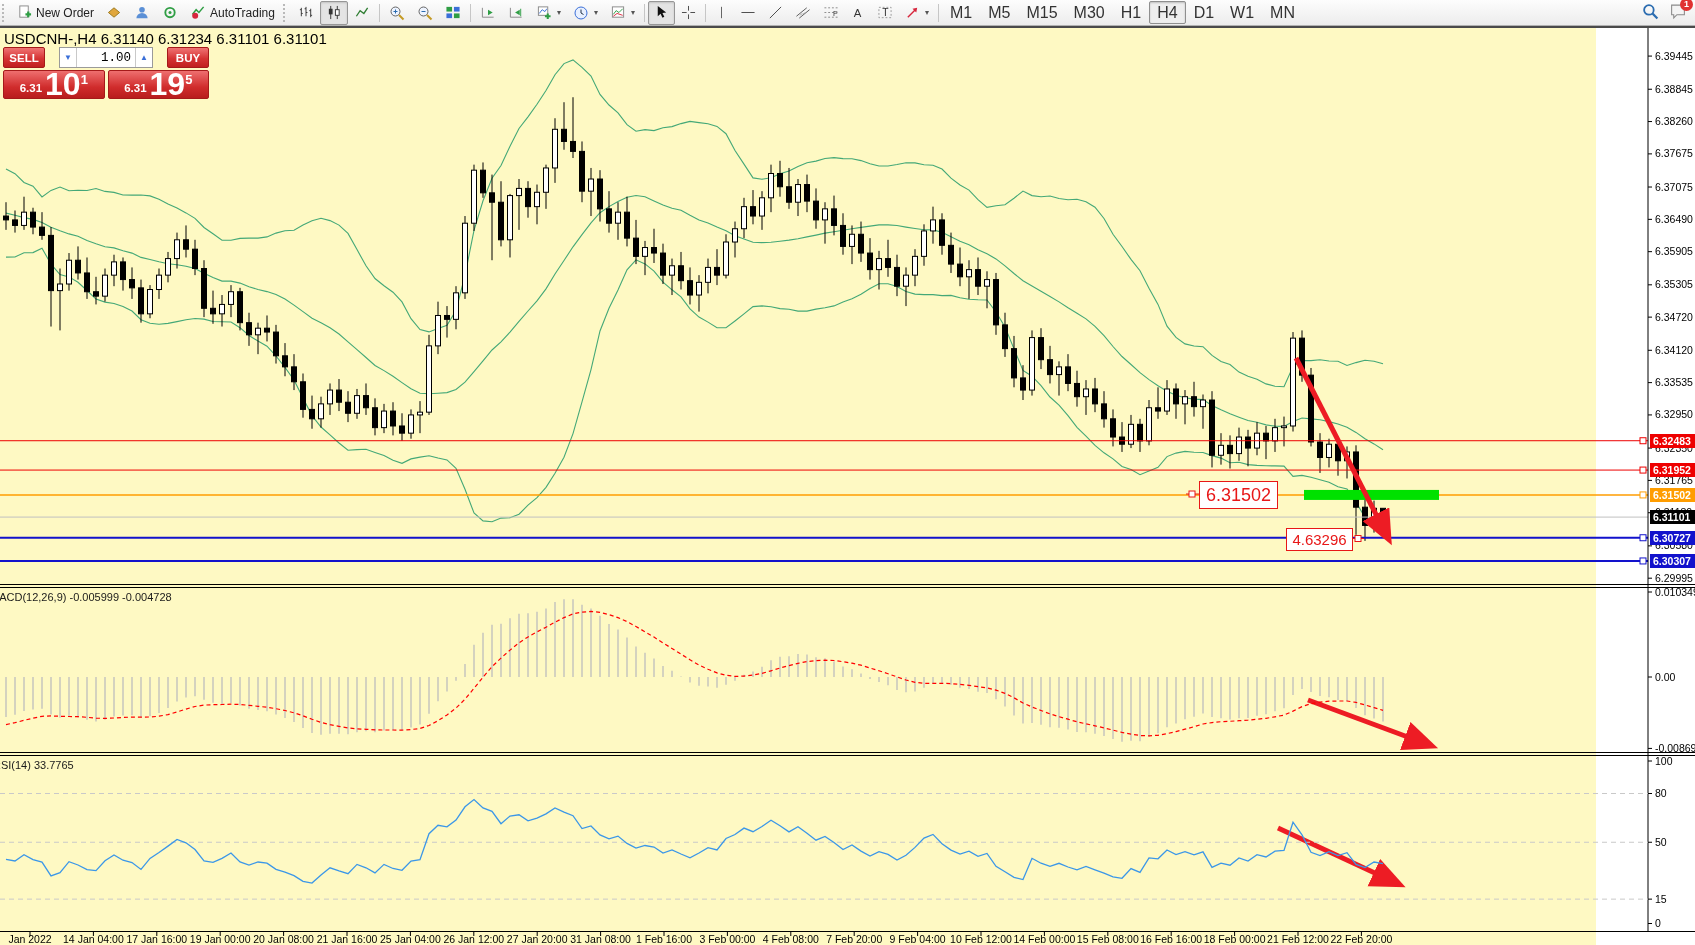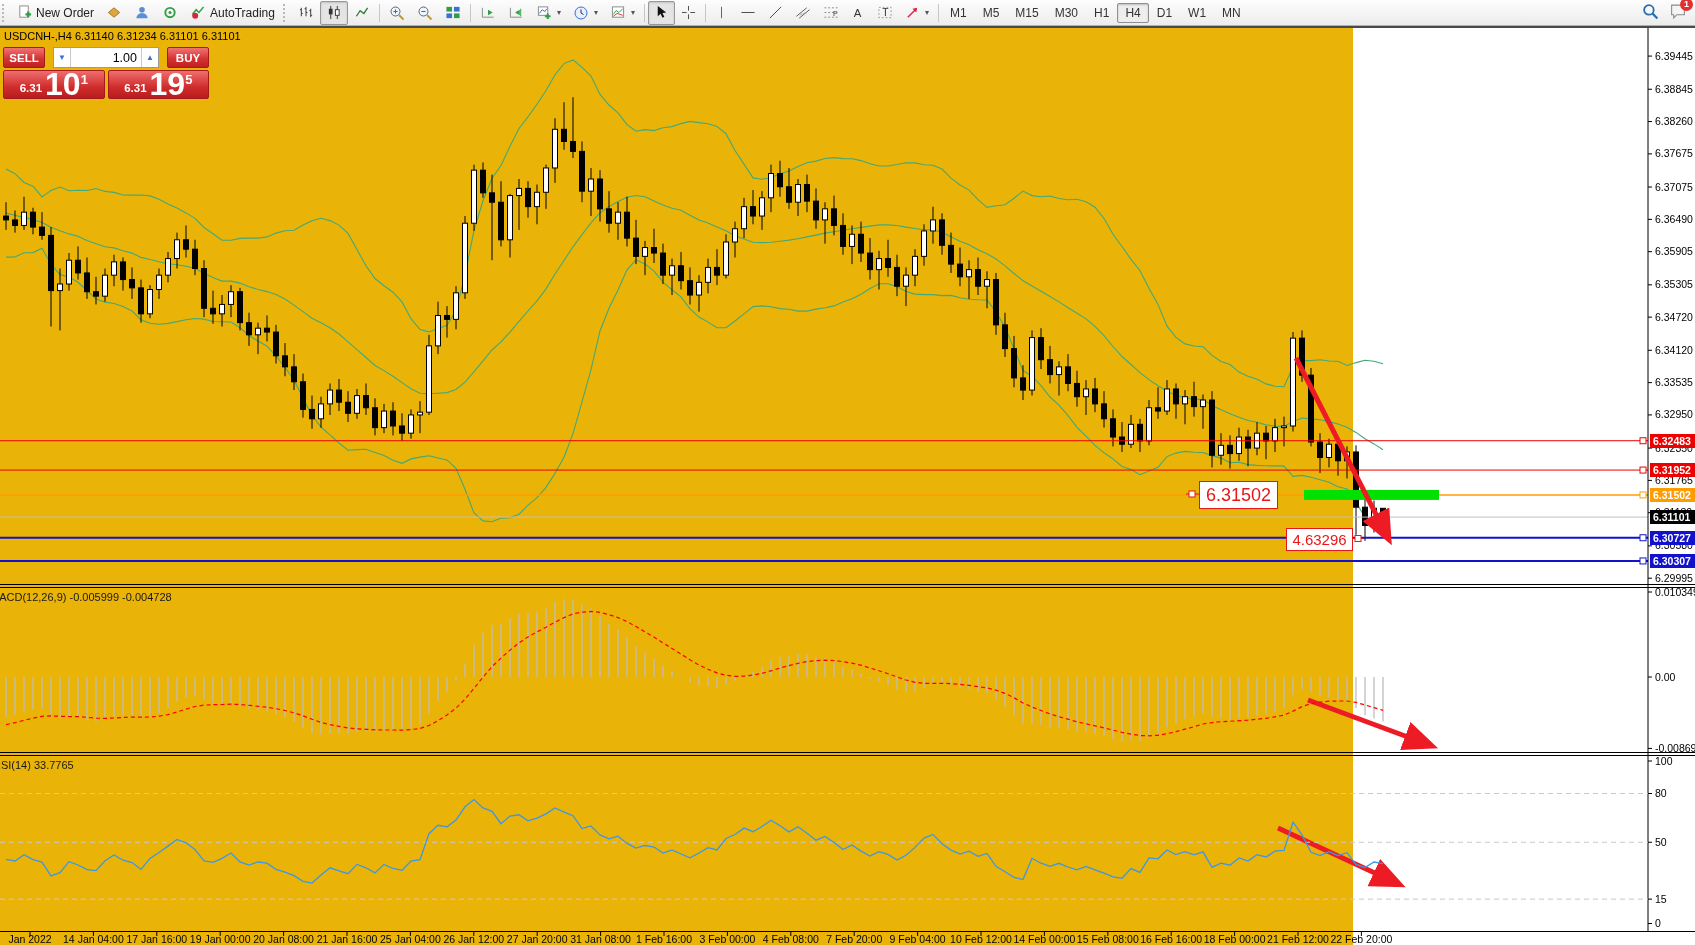--- a/index.html
+++ b/index.html
@@ -1,55 +1,55 @@
 <!DOCTYPE html>
 <html><head>
 <meta charset="utf-8">
 <style>
   html,body{margin:0;padding:0;background:#fff;width:1695px;height:945px;overflow:hidden;
     font-family:"Liberation Sans","DejaVu Sans",sans-serif;-webkit-font-smoothing:none;}
-  #app{position:relative;width:1353px;height:945px;background:#eab308;}
+  #app{position:relative;width:1596px;height:945px;background:#fef9c3;}
   
   #toolbar{position:absolute;left:0;top:0;width:1695px;height:25px;
     background:linear-gradient(#fdfdfd,#ececec);border-bottom:1px solid #b0b0b0;
     display:flex;align-items:center;font-size:12px;color:#222;white-space:nowrap;}
   #toolbar .grip{width:5px;height:18px;margin:0 2px;border-left:2px dotted #b9b9b9;}
   #toolbar .sep{width:1px;height:18px;background:#c6c6c6;margin:0 3px;}
   .tbtn{display:inline-flex;align-items:center;gap:4px;padding:2px 5px;border:1px solid transparent;
     border-radius:2px;height:18px;cursor:default;}
   .tbtn.pressed{background:#e4e4e4;border:1px solid #979797;box-shadow:inset 0 1px 2px rgba(0,0,0,.15);}
   .tbtn svg{display:block}
   .caret{font-size:8px;color:#555;margin-left:1px}
-  .tf{padding:2px 7px;border:1px solid transparent;border-radius:2px;font-size:12px;color:#333;}
+  .tf{padding:2px 7px;border:1px solid transparent;border-radius:2px;font-size:16px;color:#333;}
   .tf.active{background:#eee;border:1px solid #8f8f8f;box-shadow:inset 0 1px 2px rgba(0,0,0,.2);text-align:center;}
   #tb-right{margin-left:auto;display:flex;align-items:center;margin-right:8px;gap:10px;}
   .badge{position:absolute;right:-6px;top:-5px;background:#e03131;color:#fff;border-radius:50%;
     width:13px;height:13px;font-size:9px;font-weight:bold;display:flex;align-items:center;justify-content:center;}
   #darkline{position:absolute;left:0;top:26px;width:1695px;height:2px;background:#4a4a4a;}
   
-  #chart-title{position:absolute;left:4px;top:30px;font-size:11px;color:#000;}
+  #chart-title{position:absolute;left:4px;top:30px;font-size:15px;color:#000;}
   #chart-svg{position:absolute;left:0;top:0;}
   .paneLabel{position:absolute;font-size:11px;color:#1a1a1a;}
   
   .ptag{position:absolute;left:1650px;width:44px;height:14px;color:#fff;font-size:10.5px;
     font-weight:bold;line-height:14px;padding-left:3px;}
   
   .callout{position:absolute;background:#fff;border:1px solid #e81717;color:#e81717;
     display:flex;align-items:center;justify-content:center;}
   
   #trade-panel{position:absolute;left:3px;top:47px;width:206px;}
-  .tp-row1{display:flex;height:21px;gap:8px;}
+  .tp-row1{display:flex;height:21px;gap:14px;}
   .tp-btn{flex:0 0 40px;background:linear-gradient(#ef7474,#d63434 55%,#c02020);border:1px solid #a51a1a;
     border-radius:2px;color:#fff;font-weight:bold;font-size:11.5px;display:flex;align-items:center;justify-content:center;}
   .tp-vol{flex:1;background:#fff;border:1px solid #9a9a9a;display:flex;align-items:stretch;}
   .tp-vol .vbtn{width:16px;display:flex;align-items:center;justify-content:center;color:#3a6fd8;
     font-size:8px;border-right:1px solid #c9c9c9;}
   .tp-vol .vbtn.right{border-right:none;border-left:1px solid #c9c9c9;}
   .tp-vol .vval{flex:1;display:flex;align-items:center;justify-content:flex-end;padding-right:4px;
-    font-size:12.5px;color:#000;}
+    font-size:12.5px;color:#000;font-family:Liberation Mono, monospace;}
   .tp-row2{display:flex;height:29px;gap:3px;margin-top:2px;}
   .tp-price{flex:1;background:linear-gradient(#ee6f6f,#d02c2c 60%,#b81d1d);border:1px solid #a51a1a;
     border-radius:2px;color:#fff;display:flex;align-items:flex-end;justify-content:center;
     padding-bottom:1px;position:relative;}
   .tp-small{font-size:11.5px;font-weight:bold;margin-right:3px;margin-bottom:3px;}
   .tp-big{font-size:32px;font-weight:bold;line-height:25px;}
   .tp-sup{font-size:13px;font-weight:bold;align-self:flex-start;margin-top:1px;}
 </style>
 </head>
 <body>

